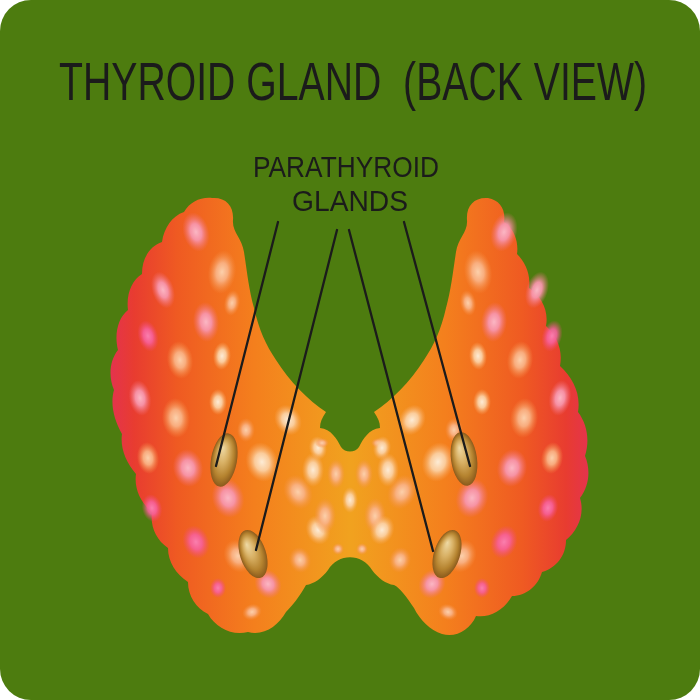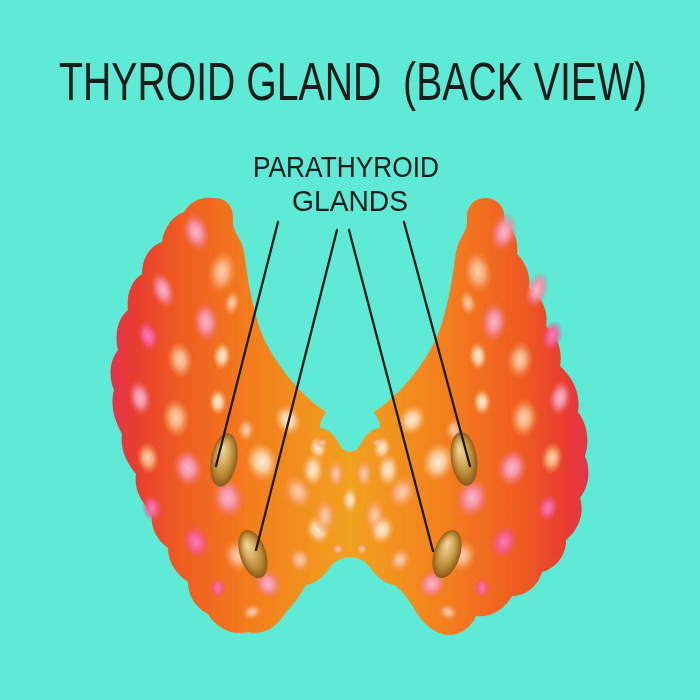--- a/index.html
+++ b/index.html
@@ -1,21 +1,22 @@
 <!DOCTYPE html>
 <html><head>
 <meta charset="utf-8">
 <style>
   html, body { margin: 0; padding: 0; }
   .page {
     width: 700px; height: 700px;
-    background: #5eead4;
+    background: #4d7c0f;
     position: relative;
     overflow: hidden;
     font-family: "Liberation Sans", sans-serif;
+    border-radius: 31px;
   }
   svg text {
     font-family: "Liberation Sans", sans-serif;
     fill: #1b1b1b;
   }
   .title-text { font-size: 53px; }
   .label-text { font-size: 29px; }
 </style>
 </head>
 <body>

